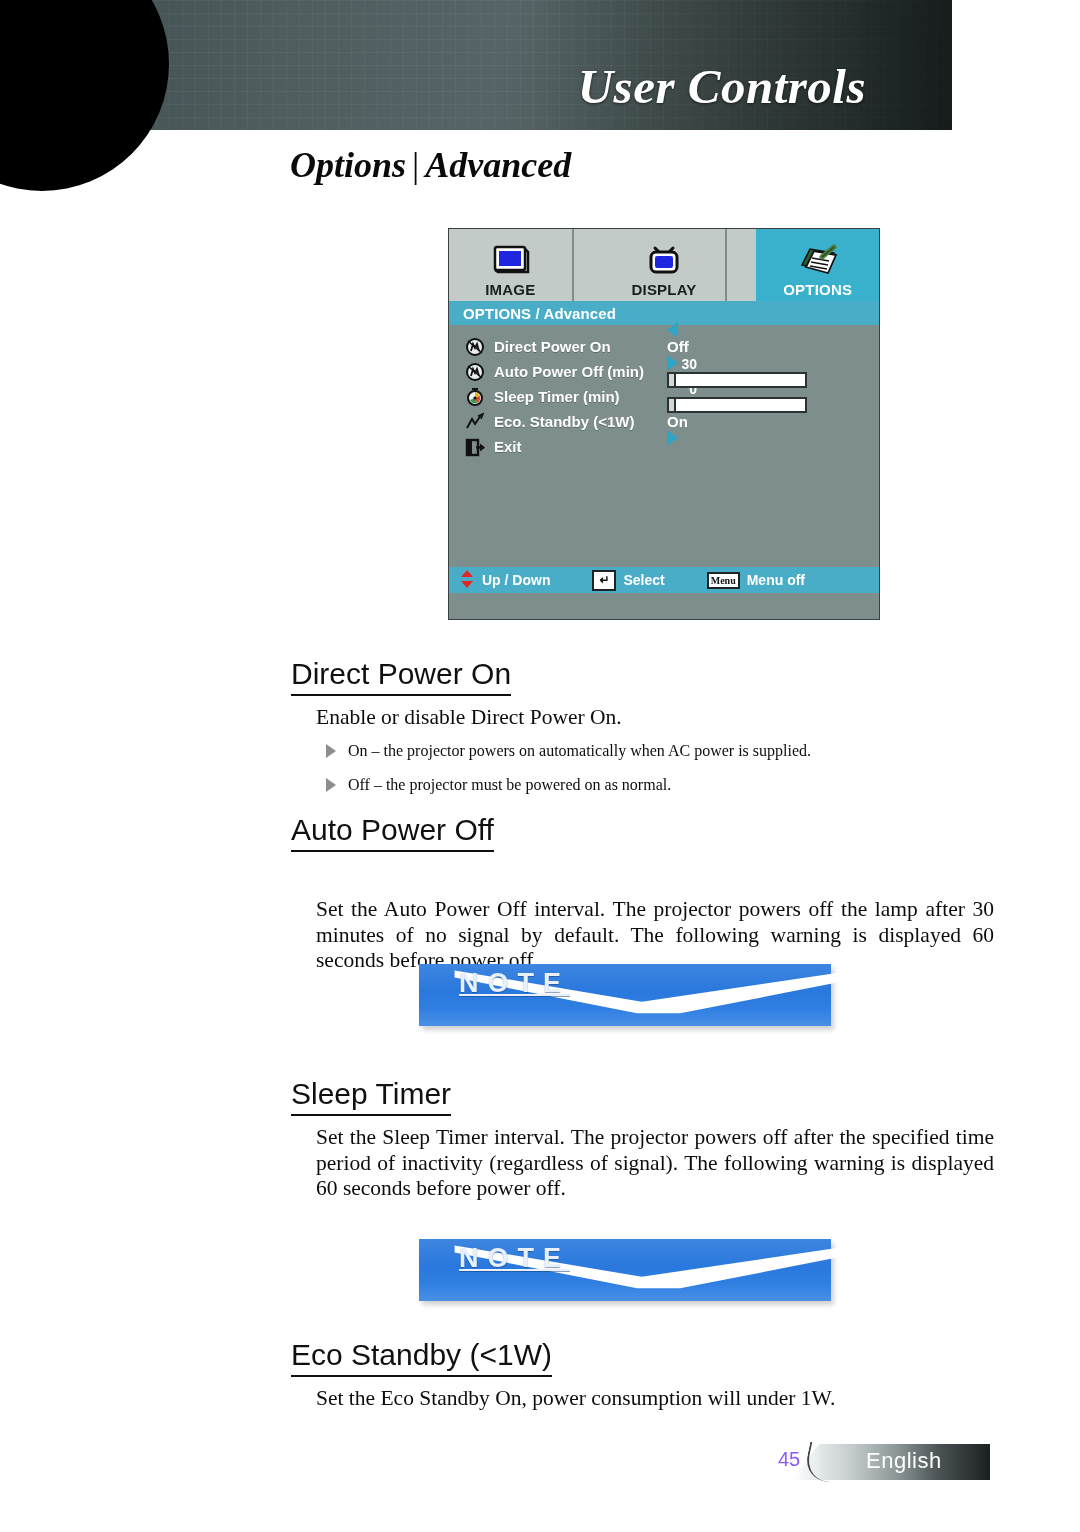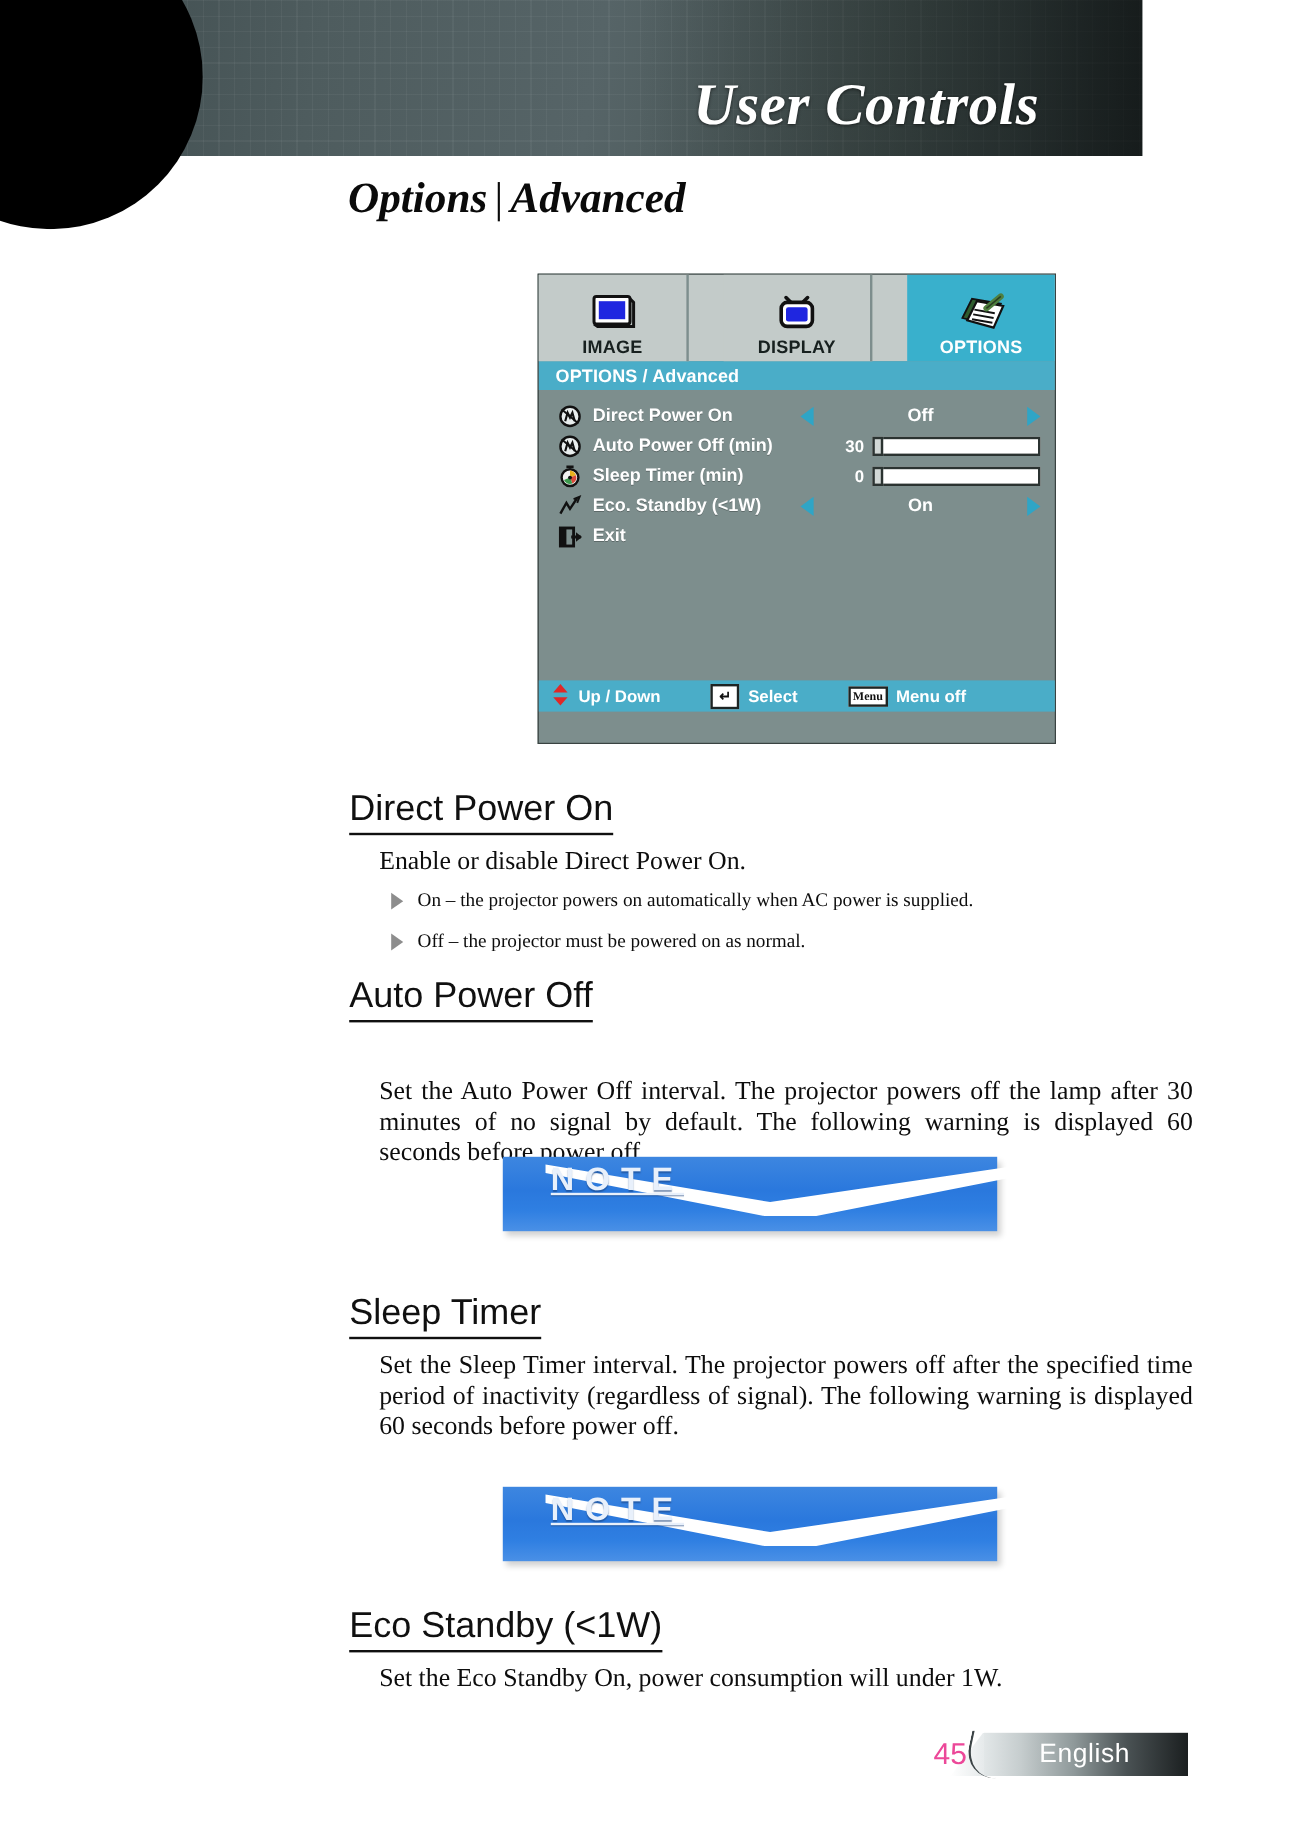--- a/index.html
+++ b/index.html
@@ -191,23 +191,24 @@
     font-size: 15px;
     font-weight: bold;
     color: #ffffff;
     white-space: nowrap;
     text-shadow: 0 1px 0 rgba(0,0,0,0.25);
   }
   .osd-row-ctl {
     margin-left: auto;
     margin-right: 12px;
     display: flex;
-    align-items: flex-end;
+    align-items: flex-start;
     width: 200px;
     justify-content: flex-end;
+    flex-direction: column;
   }
   .arrow-l, .arrow-r {
     width: 0; height: 0;
     border-top: 8px solid transparent;
     border-bottom: 8px solid transparent;
   }
   .arrow-l { border-right: 11px solid #2fa5c6; }
   .arrow-r { border-left: 11px solid #2fa5c6; }
   .osd-val {
     flex: 1;
@@ -371,22 +372,22 @@
     left: 806px; top: 1442px;
     width: 26px; height: 40px;
     border-left: 2px solid #3c4446;
     border-radius: 0 0 0 34px;
     transform: skewX(-12deg);
   }
   .footer-page {
     position: absolute;
     left: 778px; top: 1448px;
     font-family: "Liberation Sans", sans-serif;
-    font-size: 25px;
-    color: #ec4899;
+    font-size: 20px;
+    color: #8b5cf6;
   }
   .footer-lang {
     position: absolute;
     left: 866px; top: 1448px;
     font-family: "Liberation Sans", sans-serif;
     font-size: 22px;
     color: #ffffff;
     letter-spacing: 0.5px;
   }
 </style>

